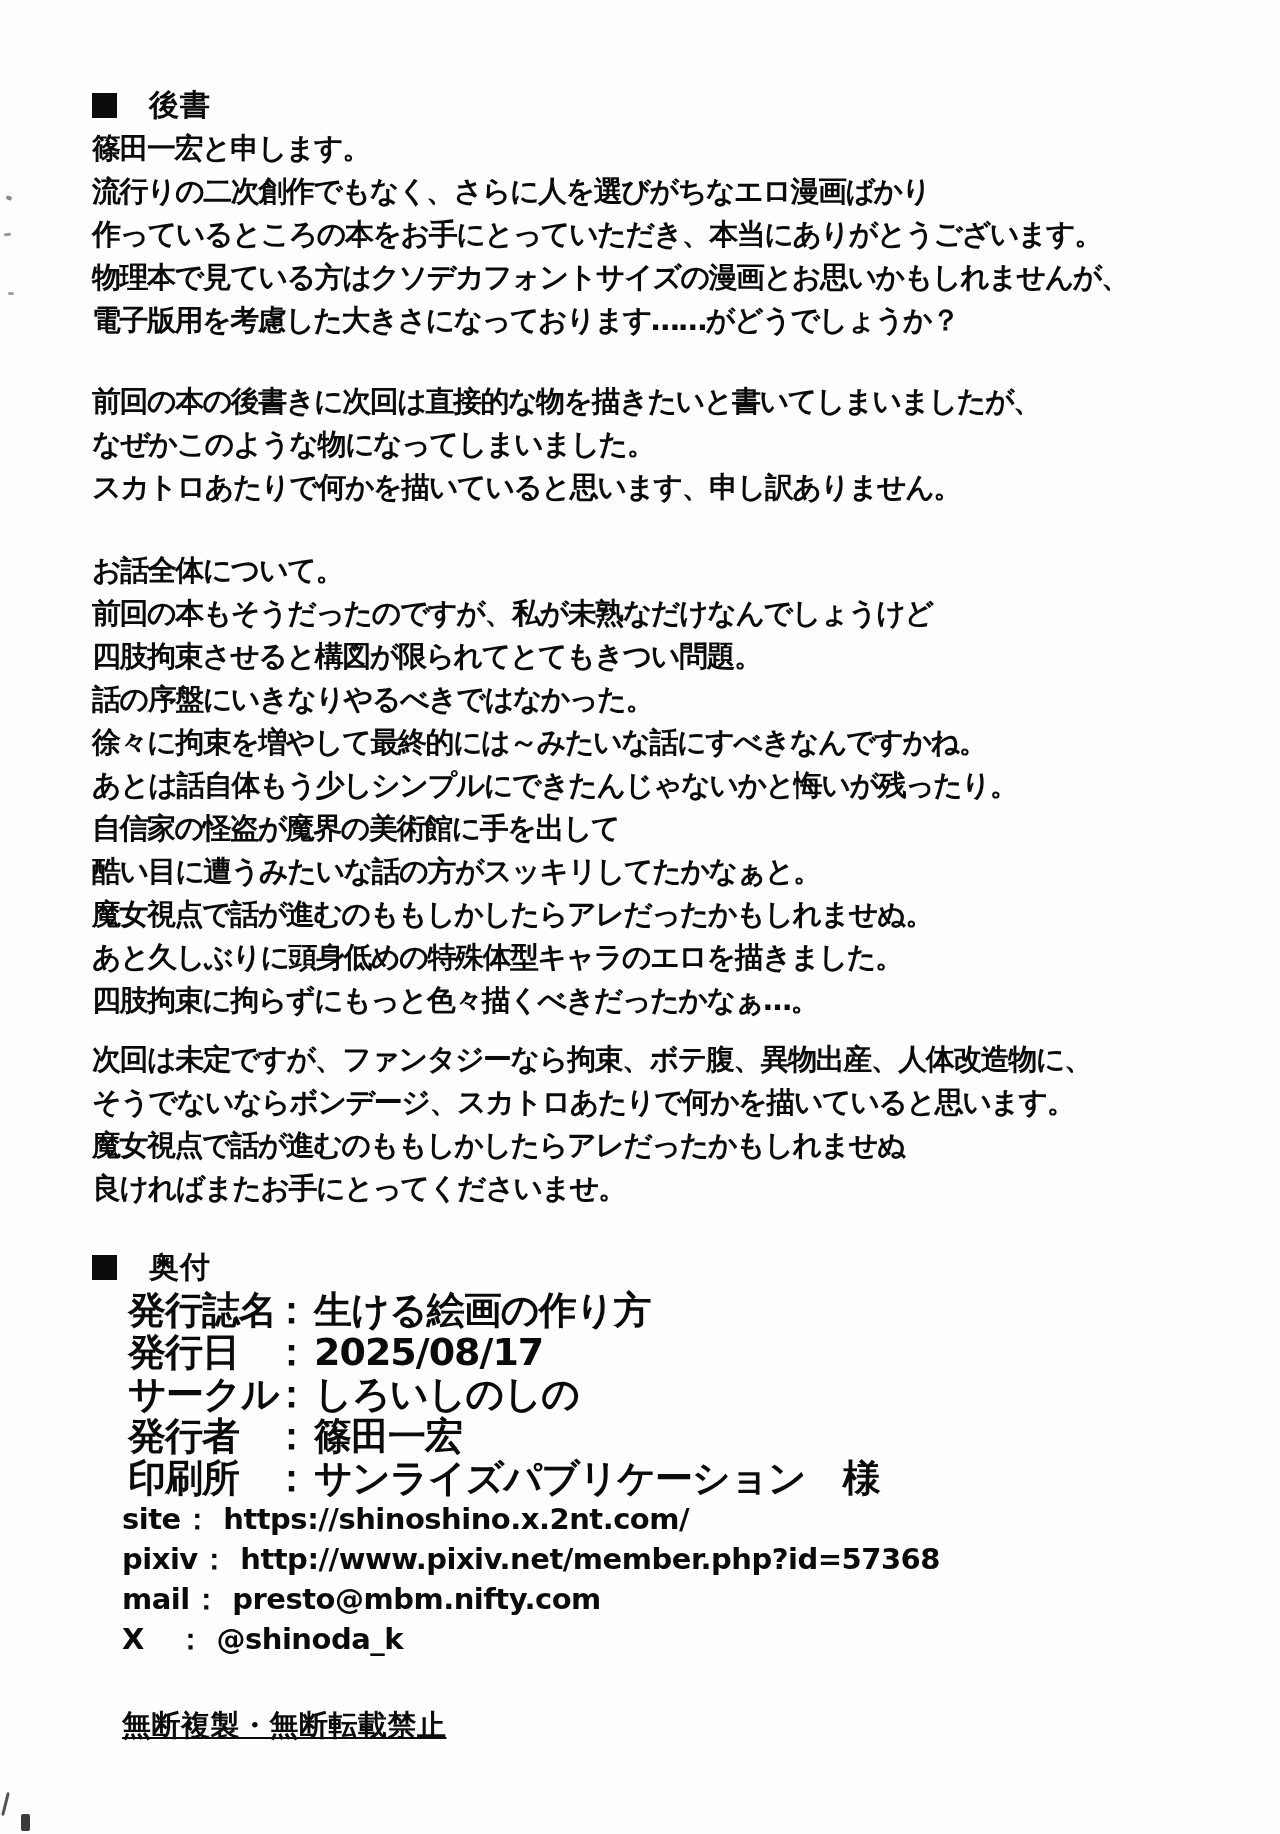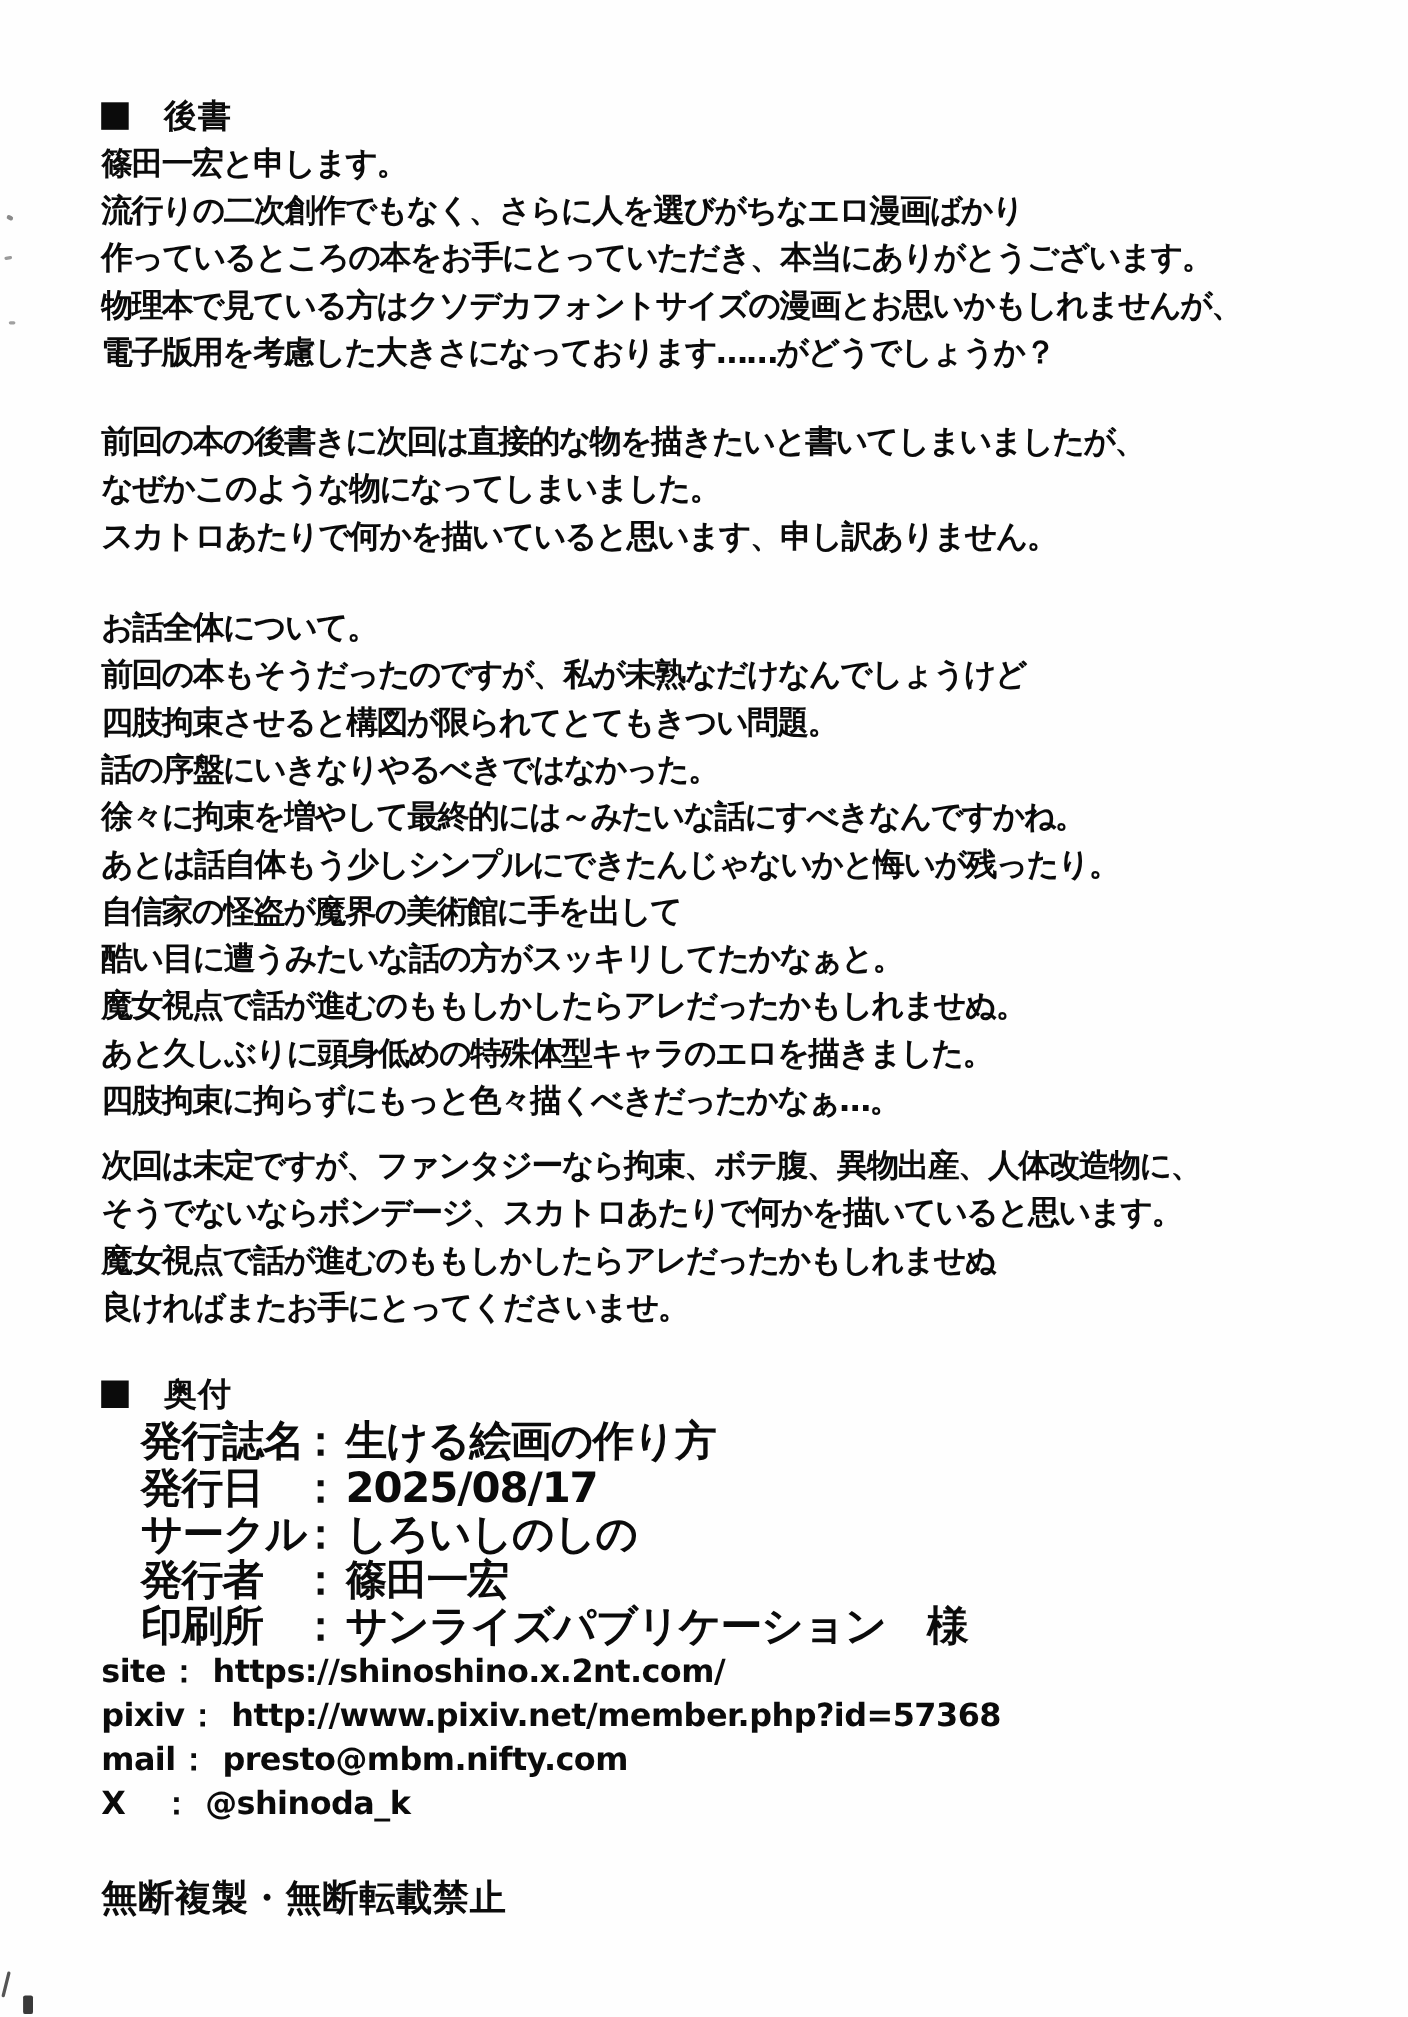--- a/index.html
+++ b/index.html
@@ -20,25 +20,25 @@
   .para{margin:0;}
   .p1{margin-bottom:38px;}
   .p2{margin-bottom:40px;}
   .p3{margin-bottom:16px;}
   .p4{margin-bottom:36px;}
   .colophon{margin-left:36px;}
   .c-row{display:flex;font-size:38px;line-height:42px;letter-spacing:-1px;white-space:nowrap;}
   .c-label{width:140px;flex:none;}
   .c-colon{width:46px;flex:none;text-align:center;}
   .c-value{}
-  .contacts{}
+  .contacts{margin-left:30px;}
   .k-row{display:flex;font-size:29px;line-height:40px;letter-spacing:-0.5px;white-space:nowrap;}
   .k-label{min-width:52px;flex:none;}
   .k-colon{margin:0 12px 0 2px;flex:none;}
-  .footer{margin-top:46px;font-size:33px;letter-spacing:0.5px;line-height:40px;}
+  .footer{margin-top:46px;margin-left:30px;font-size:29px;letter-spacing:0.5px;line-height:40px;text-decoration:underline;}
   
   .artifact{position:absolute;border-radius:2px;}
   .a1{left:6px;top:196px;width:6px;height:4px;background:#8a8a8a;transform:rotate(25deg);}
   .a2{left:4px;top:233px;width:7px;height:3px;background:#9a9a9a;transform:rotate(-10deg);}
   .a3{left:8px;top:292px;width:6px;height:3px;background:#a0a0a0;}
   .a4{left:4px;top:1792px;width:3px;height:24px;background:#555;transform:rotate(14deg);}
   .a5{left:21px;top:1814px;width:9px;height:17px;background:#3a3a3a;}
 </style>
 </head>
 <body>

